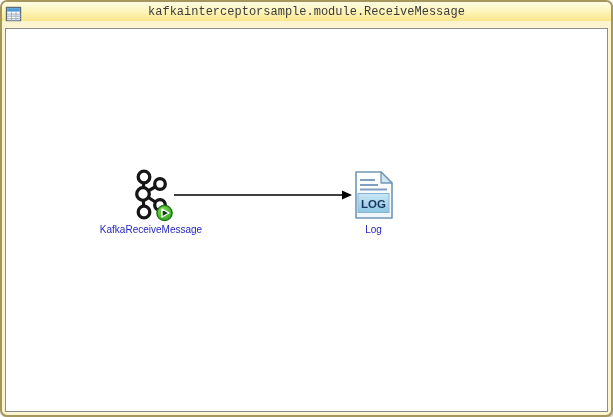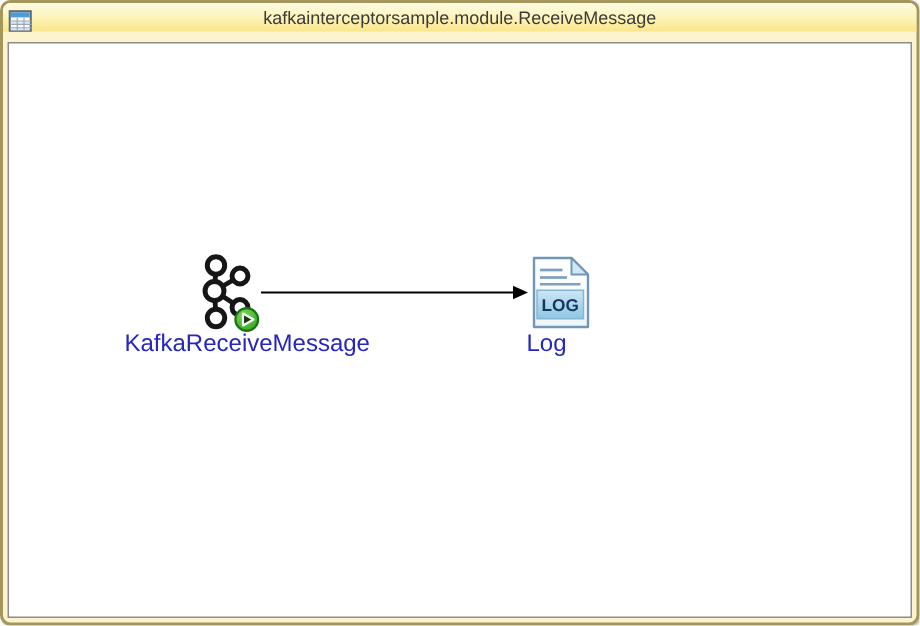--- a/index.html
+++ b/index.html
@@ -14,37 +14,38 @@
     position:absolute; left:0; top:0; right:0; bottom:0;
     border:2px solid #A5965C;
     border-radius:7px;
     background:#FBF4CF;
     box-shadow:1px 1px 2px rgba(110,100,60,.45);
     overflow:hidden;
   }
   .titlebar {
     position:absolute; left:0; right:0; top:0; height:19px;
     background:linear-gradient(to bottom, #FEFBE4 0%, #FDF3B6 55%, #F9E58A 100%);
-    display:flex; align-items:center; justify-content:center;
+    display:flex; align-items:center; justify-content:center;font-family:Liberation Mono, monospace;
   }
   .title-icon { position:absolute; left:3px; top:3px; width:18px; height:18px; }
   .title-text {
     font-size:12px; color:#3B3B3B; letter-spacing:0;
     white-space:nowrap;
   }
   .canvas {
     position:absolute; left:3px; right:3px; top:26px; bottom:3px;
     background:#ffffff;
     border:1px solid #8C8C8C;
   }
   .node-icon { position:absolute; }
   .node-label {
     position:absolute;
-    font-size:16px;
+    font-size:10px;
     color:#2626BE;
+    text-align:center;
     white-space:nowrap;
     line-height:13px;
   }
   .kafka-icon-svg { left:123px; top:137px; }
   .kafka-label { left:77px; top:194px; width:136px; }
   .connector-svg { position:absolute; left:167px; top:159px; }
   .log-icon-svg { left:348px; top:141px; }
   .log-label { left:345px; top:194px; width:45px; }
 </style>
 </head>

